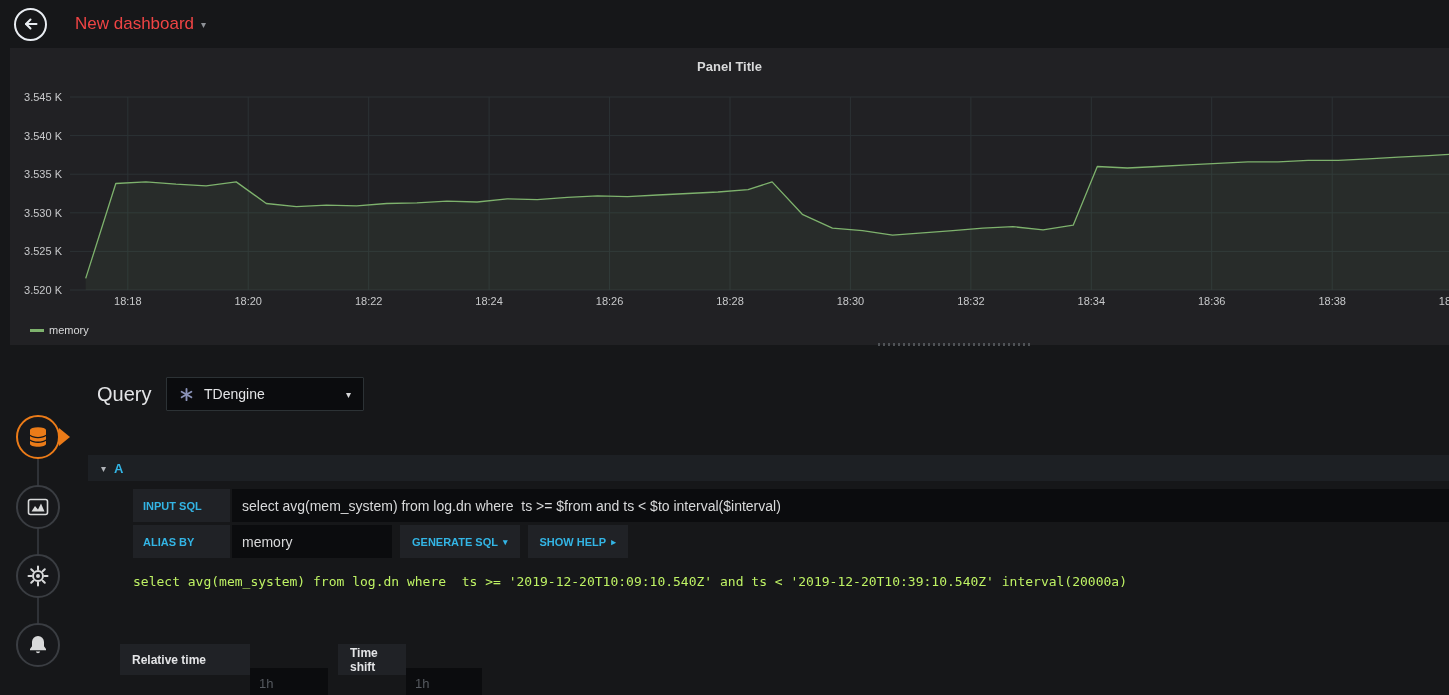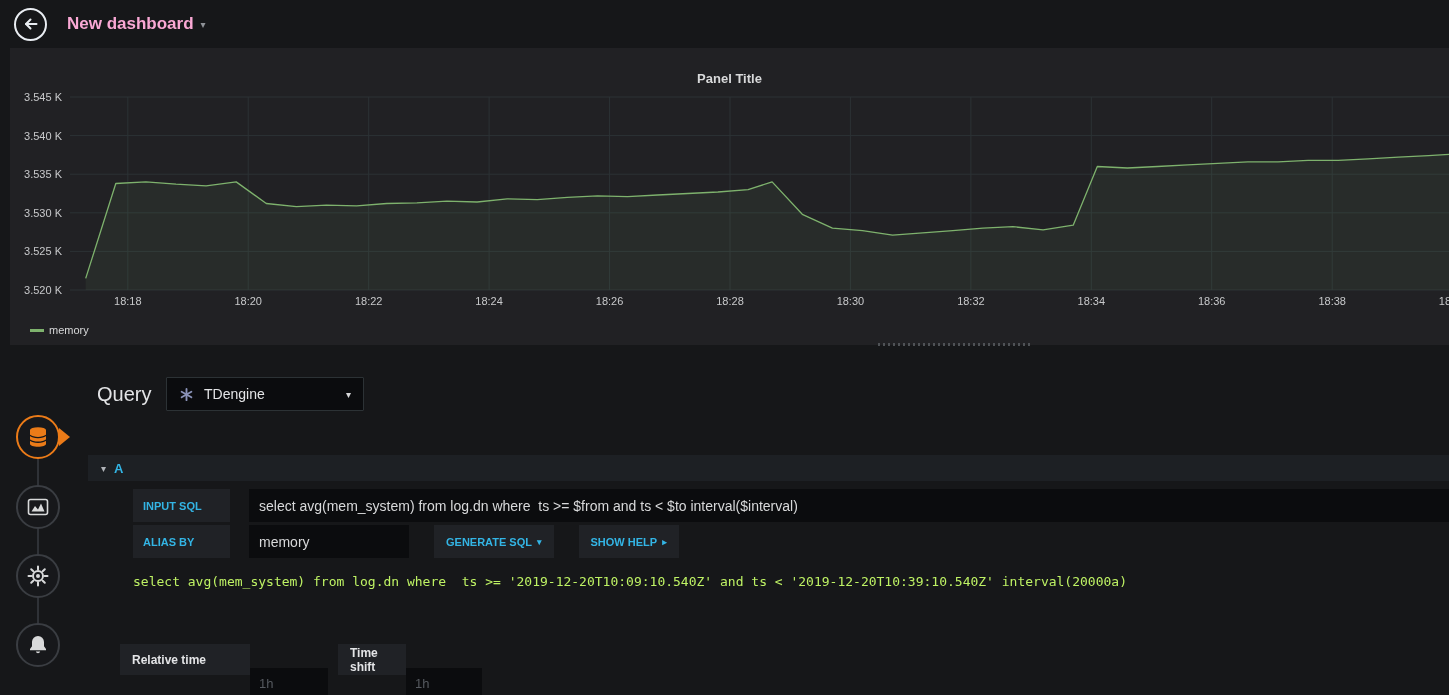--- a/index.html
+++ b/index.html
@@ -7,26 +7,26 @@
   body {
     width:1449px; height:695px; position:relative; overflow:hidden;
     background:#161719; color:#d8d9da;
     font-family:"Liberation Sans", sans-serif;
   }
 
   
   .topbar { position:absolute; top:0; left:0; right:0; height:48px; display:flex; align-items:center; }
   .back-btn { width:33px; height:33px; margin-left:14px; border:2px solid #e9edf2; border-radius:50%;
               background:transparent; display:flex; align-items:center; justify-content:center; cursor:pointer; }
-  .dash-title { margin-left:20px; font-size:17px; font-weight:700; color:#f9a8d4; cursor:pointer; }
+  .dash-title { margin-left:28px; font-size:17px; font-weight:400; color:#ef4444; cursor:pointer; }
   .title-caret { color:#8e9297; font-size:10px; margin-left:7px; cursor:pointer; }
 
   
   .panel { position:absolute; left:10px; top:48px; width:1439px; height:297px; background:#212124; }
-  .panel-title { position:absolute; top:23px; left:0; right:0; text-align:center;
+  .panel-title { position:absolute; top:11px; left:0; right:0; text-align:center;
                  font-size:13px; font-weight:700; color:#d8d9da; cursor:pointer; }
   #chart-svg { position:absolute; top:0; left:0; display:block; }
   .tick { font:11px "Liberation Sans", sans-serif; fill:#c8c9cb; }
   .legend { position:absolute; left:20px; bottom:9px; display:flex; align-items:center;
             font-size:11px; color:#d8d9da; cursor:pointer; }
   .legend-swatch { width:14px; height:3px; background:#7eb26d; margin-right:5px; }
 
   .scroll-dots { position:absolute; top:343px; left:878px; width:152px; height:3px;
                  background:repeating-linear-gradient(90deg,#4f5256 0 2px,transparent 2px 5px); cursor:grab; }
 
@@ -49,21 +49,21 @@
                display:flex; align-items:center; cursor:pointer; }
   .ds-icon { margin:0 10px 0 12px; display:flex; }
   .ds-name { font-size:14px; color:#e3e4e6; flex:1; }
   .ds-caret { margin-right:12px; color:#d8d9da; font-size:10px; }
 
   .row-a { position:absolute; left:88px; top:455px; right:0; height:26px; background:#1d2024;
            display:flex; align-items:center; cursor:pointer; }
   .row-a-caret { color:#b0b3b8; font-size:10px; margin-left:13px; }
   .row-a-id { color:#33b5e5; font-size:13px; font-weight:700; margin-left:8px; }
 
-  .sql-row { position:absolute; left:133px; right:0; height:33px; display:flex; align-items:stretch;gap:17px; }
+  .sql-row { position:absolute; left:133px; right:0; height:33px; display:flex; align-items:stretch; }
   .row-input-sql { top:489px; }
   .row-alias     { top:525px; }
   .form-label { background:#202226; color:#33b5e5; font-size:11px; font-weight:700; width:97px;
                 display:flex; align-items:center; padding-left:10px; margin-right:2px; flex:none; }
   .form-input { background:#0b0c0e; border:none; outline:none; color:#d8d9da; font-size:14px;
                 padding:0 10px; font-family:"Liberation Sans", sans-serif; height:33px; }
   .sql-input  { flex:1; }
   .alias-input { width:160px; flex:none; }
   .form-btn { background:#202226; color:#33b5e5; font-size:11px; font-weight:700;
               display:flex; align-items:center; padding:0 12px; margin-left:8px;

